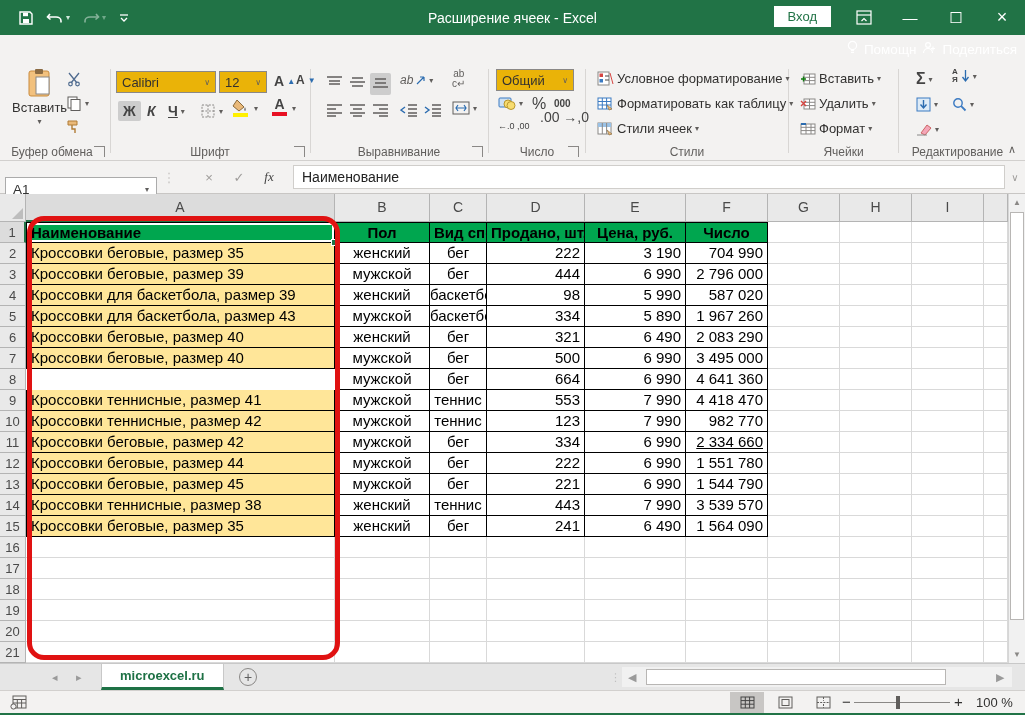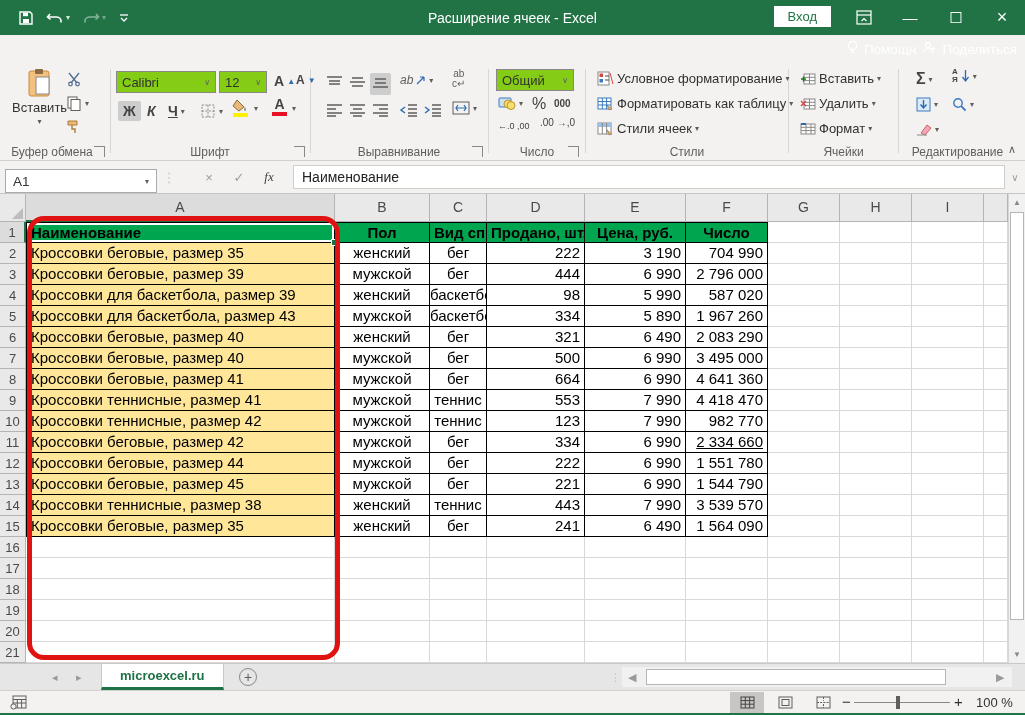--- a/index.html
+++ b/index.html
@@ -26,27 +26,27 @@
 
   
   .ribbon{position:absolute;left:0;top:63px;width:1025px;height:98px;background:#F3F2F1;border-bottom:1px solid #D2D0CE}
   .rdiv{position:absolute;top:6px;height:84px;width:1px;background:#D8D6D4}
   .grplabel{position:absolute;top:82px;font-size:12px;color:#605E5C;text-align:center;white-space:nowrap}
   .launcher{position:absolute;top:83px;width:11px;height:11px;border-left:1px solid #8A8886;border-bottom:1px solid #8A8886;transform:rotate(180deg);cursor:pointer}
   .rbtn{position:absolute;display:flex;align-items:center;gap:3px;color:#323130;font-size:13px;cursor:pointer;white-space:nowrap}
   .ddw{font-size:8px;color:#605E5C}
   .glyph{font-weight:bold;font-size:14px;color:#444;cursor:pointer}
   .togglesel{background:#CDCDCD;border-radius:2px}
-  .combobox{position:absolute;background:#84cc16;border:1px solid #8A8886;display:flex;align-items:center;justify-content:space-between;font-size:13px;color:#323130;padding:0 5px;cursor:pointer}
+  .combobox{position:absolute;background:#eab308;border:1px solid #8A8886;display:flex;align-items:center;justify-content:space-between;font-size:13px;color:#323130;padding:0 5px;cursor:pointer}
   .alicon{display:inline-block;cursor:pointer;padding:2px}
   .colorbar{display:block;height:4px;width:15px;margin-top:1px}
 
   
   .fbar{position:absolute;left:0;top:161px;width:1025px;height:33px;background:#F3F2F1;border-bottom:1px solid #C8C6C4}
-  .namebox{position:absolute;left:5px;top:8px;width:152px;height:24px;background:#fff;border:1px solid #ABABAB;display:flex;align-items:center;justify-content:space-between;padding:0 7px;font-size:13.5px;color:#333}
+  .namebox{position:absolute;left:5px;top:16px;width:152px;height:24px;background:#fff;border:1px solid #ABABAB;display:flex;align-items:center;justify-content:space-between;padding:0 7px;font-size:13.5px;color:#333}
   .fb-btn{position:absolute;top:4px;height:24px;display:flex;align-items:center;justify-content:center;font-size:13px;color:#9E9C9A;width:26px;cursor:pointer}
   .fbox{position:absolute;left:293px;top:4px;width:712px;height:24px;background:#fff;border:1px solid #D0CECB;display:flex;align-items:center;padding:0 8px;font-size:14px;color:#222}
 
   
   .sheet{position:absolute;left:0;top:194px;width:1008px;height:469px;background:#fff}
   .cell{position:absolute;font-size:15px;line-height:19px;white-space:nowrap;overflow:hidden;color:#000}
   .chdr{background:#E9E9E9;border-right:1px solid #B4B4B4;border-bottom:1px solid #B4B4B4;color:#4A4A4A;font-size:14px;display:flex;align-items:center;justify-content:center;cursor:pointer}
   .chdr.sel{background:#DCDCDC;border-bottom:2px solid #217346}
   .rhdr{background:#E9E9E9;border-right:1px solid #B4B4B4;border-bottom:1px solid #B4B4B4;color:#4A4A4A;font-size:13px;display:flex;align-items:center;justify-content:center;cursor:pointer}
   .rhdr.sel{background:#DCDCDC;border-right:2px solid #217346}
@@ -298,21 +298,21 @@
     </div>
     <div class="rbtn" style="left:532px;top:32px">
         <span style="font-size:16px;color:#444">%</span>
       </div>
     <div class="rbtn" style="left:554px;top:35px">
         <span style="font-size:10px;font-weight:bold;color:#444">000</span>
       </div>
     <div class="rbtn" style="left:498px;top:58px;font-size:9px;color:#444">
         <span>←.0 ,00</span>
       </div>
-    <div class="rbtn" style="left:540px;top:54px;font-size:10px;color:#444">
+    <div class="rbtn" style="left:540px;top:46px;font-size:14px;color:#444">
         <span>.00 →,0</span>
       </div>
     <div class="grplabel" style="left:490px;width:94px">Число</div>
     <div class="launcher" style="left:568px"></div>
 
     <div class="rbtn" style="left:597px;top:8px">
       <svg width="17" height="15" viewBox="0 0 17 15">
           <rect x="1" y="1" width="11" height="13" fill="#fff" stroke="#8A8886"></rect>
           <rect x="2.5" y="2.5" width="3.5" height="3.5" fill="#D64541"></rect>
           <rect x="2.5" y="8" width="3.5" height="3.5" fill="#3B7AC2"></rect>
@@ -525,21 +525,20 @@
       <div class="cell " style="left: 26px; top: 154px; width: 309px; height: 21px; border-right: 1px solid rgb(0, 0, 0); border-bottom: 1px solid rgb(0, 0, 0); text-align: left; padding: 0px 4px; line-height: 20px; background: rgb(255, 230, 153); border-left: 1px solid rgb(0, 0, 0);">Кроссовки беговые, размер 40</div>
       <div class="cell " style="left: 335px; top: 154px; width: 95px; height: 21px; border-right: 1px solid rgb(0, 0, 0); border-bottom: 1px solid rgb(0, 0, 0); text-align: center; padding: 0px 4px; line-height: 20px;">мужской</div>
       <div class="cell " style="left: 430px; top: 154px; width: 57px; height: 21px; border-right: 1px solid rgb(0, 0, 0); border-bottom: 1px solid rgb(0, 0, 0); text-align: center; padding: 0px; line-height: 20px;">бег</div>
       <div class="cell " style="left: 487px; top: 154px; width: 98px; height: 21px; border-right: 1px solid rgb(0, 0, 0); border-bottom: 1px solid rgb(0, 0, 0); text-align: right; padding: 0px 4px; line-height: 20px;">500</div>
       <div class="cell " style="left: 585px; top: 154px; width: 101px; height: 21px; border-right: 1px solid rgb(0, 0, 0); border-bottom: 1px solid rgb(0, 0, 0); text-align: right; padding: 0px 4px; line-height: 20px;">6 990</div>
       <div class="cell " style="left: 686px; top: 154px; width: 82px; height: 21px; border-right: 1px solid rgb(0, 0, 0); border-bottom: 1px solid rgb(0, 0, 0); text-align: right; padding: 0px 4px; line-height: 20px;">3 495 000</div>
       <div class="cell empty" style="left: 768px; top: 154px; width: 72px; height: 21px;"></div>
       <div class="cell empty" style="left: 840px; top: 154px; width: 72px; height: 21px;"></div>
       <div class="cell empty" style="left: 912px; top: 154px; width: 72px; height: 21px;"></div>
       <div class="cell empty" style="left: 984px; top: 154px; width: 24px; height: 21px;"></div>
-      <div class="cell " style="left: 26px; top: 175px; width: 309px; height: 21px; border-right: 1px solid rgb(0, 0, 0); border-bottom: 1px solid rgb(0, 0, 0); text-align: left; padding: 0px 4px; line-height: 20px; background: rgb(255, 230, 153); border-left: 1px solid rgb(0, 0, 0);">Кроссовки беговые, размер 41</div>
       <div class="cell " style="left: 335px; top: 175px; width: 95px; height: 21px; border-right: 1px solid rgb(0, 0, 0); border-bottom: 1px solid rgb(0, 0, 0); text-align: center; padding: 0px 4px; line-height: 20px;">мужской</div>
       <div class="cell " style="left: 430px; top: 175px; width: 57px; height: 21px; border-right: 1px solid rgb(0, 0, 0); border-bottom: 1px solid rgb(0, 0, 0); text-align: center; padding: 0px; line-height: 20px;">бег</div>
       <div class="cell " style="left: 487px; top: 175px; width: 98px; height: 21px; border-right: 1px solid rgb(0, 0, 0); border-bottom: 1px solid rgb(0, 0, 0); text-align: right; padding: 0px 4px; line-height: 20px;">664</div>
       <div class="cell " style="left: 585px; top: 175px; width: 101px; height: 21px; border-right: 1px solid rgb(0, 0, 0); border-bottom: 1px solid rgb(0, 0, 0); text-align: right; padding: 0px 4px; line-height: 20px;">6 990</div>
       <div class="cell " style="left: 686px; top: 175px; width: 82px; height: 21px; border-right: 1px solid rgb(0, 0, 0); border-bottom: 1px solid rgb(0, 0, 0); text-align: right; padding: 0px 4px; line-height: 20px;">4 641 360</div>
       <div class="cell empty" style="left: 768px; top: 175px; width: 72px; height: 21px;"></div>
       <div class="cell empty" style="left: 840px; top: 175px; width: 72px; height: 21px;"></div>
       <div class="cell empty" style="left: 912px; top: 175px; width: 72px; height: 21px;"></div>
       <div class="cell empty" style="left: 984px; top: 175px; width: 24px; height: 21px;"></div>
       <div class="cell " style="left: 26px; top: 196px; width: 309px; height: 21px; border-right: 1px solid rgb(0, 0, 0); border-bottom: 1px solid rgb(0, 0, 0); text-align: left; padding: 0px 4px; line-height: 20px; background: rgb(255, 230, 153); border-left: 1px solid rgb(0, 0, 0);">Кроссовки теннисные, размер 41</div>

